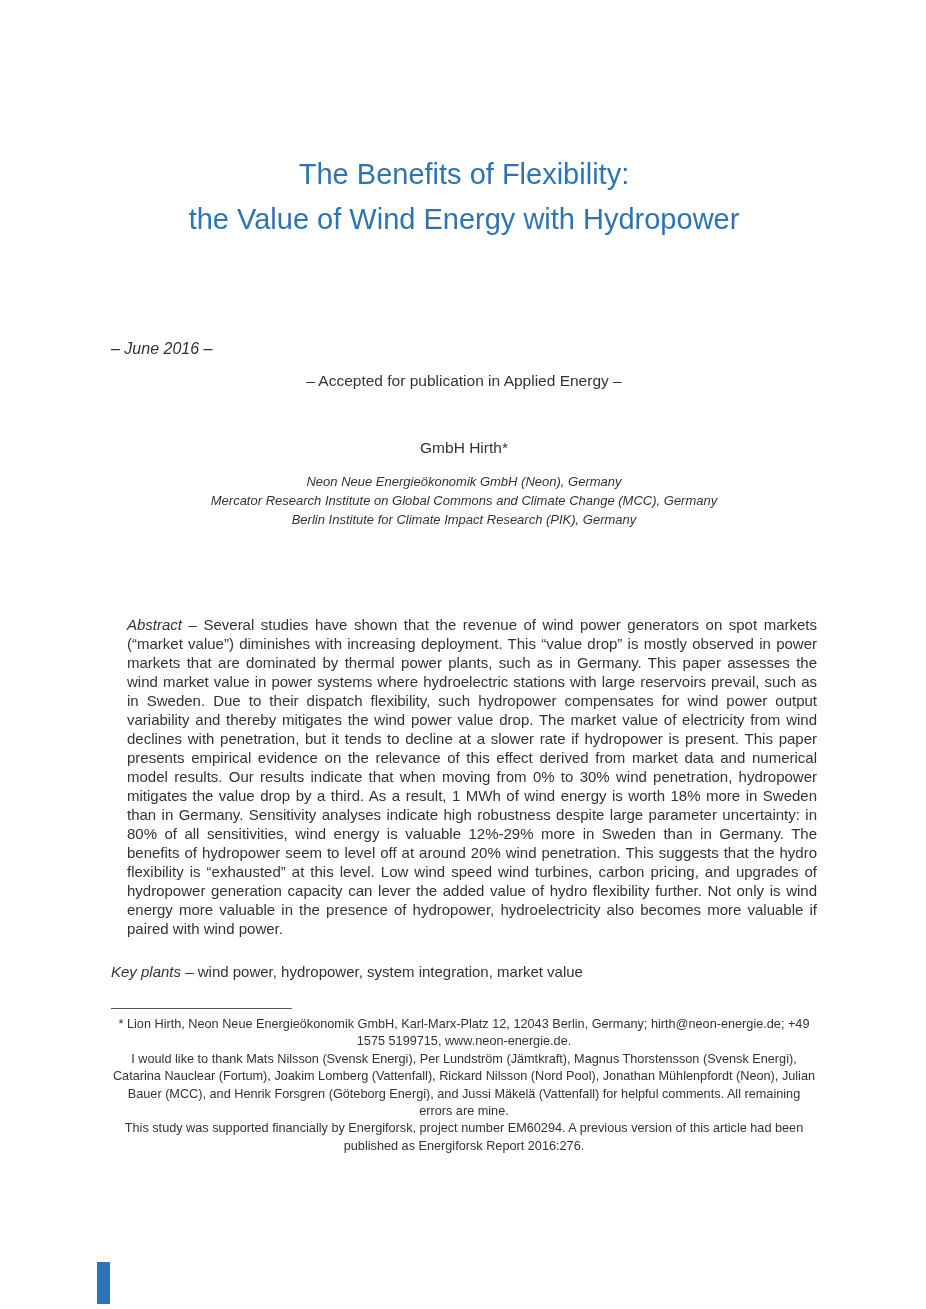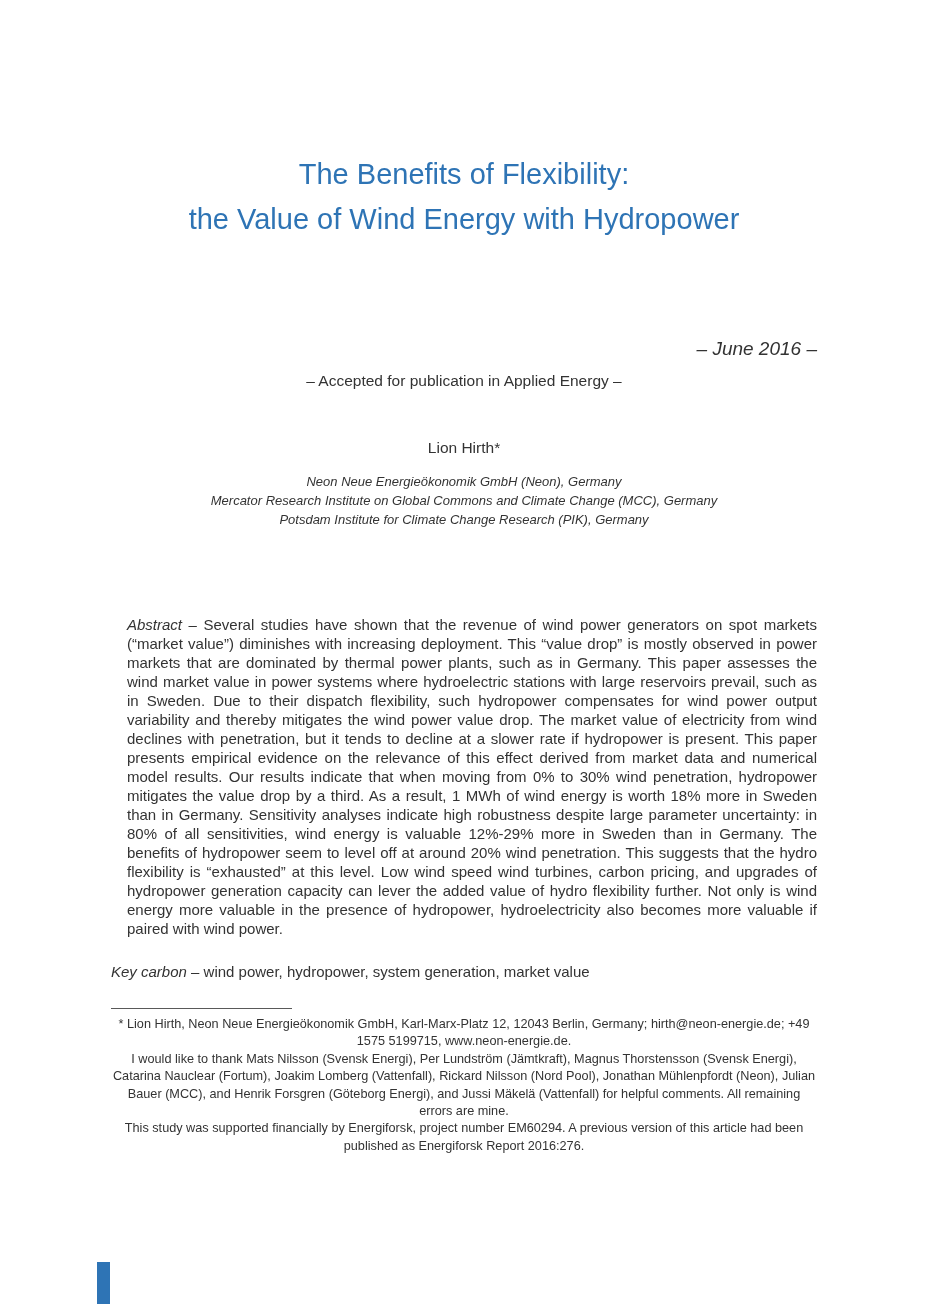--- a/index.html
+++ b/index.html
@@ -21,23 +21,23 @@
     text-align: center;
     color: var(--accent);
     font-size: 29px;
     font-weight: 400;
     line-height: 45px;
   }
   .title-line { display: block; }
   .italic { font-style: italic; }
   .meta-date {
     margin: 96px 0 0 0;
-    text-align: right;
+    text-align: left;
     font-style: italic;
-    font-size: 19px;
+    font-size: 16px;
     line-height: 22px;
   }
   .meta-accept {
     margin: 10px 0 0 0;
     text-align: center;
     font-size: 15.5px;
     line-height: 22px;
   }
   .author {
     margin: 45px 0 0 0;
@@ -94,34 +94,34 @@
 
   <h1 class="title">
     <span class="title-line">The Benefits of Flexibility:</span>
     <span class="title-line">the Value of Wind Energy with Hydropower</span>
   </h1>
 
   <p class="meta-date">– June 2016 –</p>
 
   <p class="meta-accept">– Accepted for publication in Applied Energy –</p>
 
-  <p class="author">Lion Hirth*</p>
+  <p class="author">GmbH Hirth*</p>
 
   <div class="affiliations">
     <p>Neon Neue Energieökonomik GmbH (Neon), Germany</p>
     <p>Mercator Research Institute on Global Commons and Climate Change (MCC), Germany</p>
-    <p>Potsdam Institute for Climate Change Research (PIK), Germany</p>
+    <p>Berlin Institute for Climate Impact Research (PIK), Germany</p>
   </div>
 
   <p class="abstract">
     <span class="italic">Abstract</span><span> – Several studies have shown that the revenue of wind power generators on spot markets (“market value”) diminishes with increasing deployment. This “value drop” is mostly observed in power markets that are dominated by thermal power plants, such as in Germany. This paper assesses the wind market value in power systems where hydroelectric stations with large reservoirs prevail, such as in Sweden. Due to their dispatch flexibility, such hydropower compensates for wind power output variability and thereby mitigates the wind power value drop. The market value of electricity from wind declines with penetration, but it tends to decline at a slower rate if hydropower is present. This paper presents empirical evidence on the relevance of this effect derived from market data and numerical model results. Our results indicate that when moving from 0% to 30% wind penetration, hydropower mitigates the value drop by a third. As a result, 1 MWh of wind energy is worth 18% more in Sweden than in Germany. Sensitivity analyses indicate high robustness despite large parameter uncertainty: in 80% of all sensitivities, wind energy is valuable 12%-29% more in Sweden than in Germany. The benefits of hydropower seem to level off at around 20% wind penetration. This suggests that the hydro flexibility is “exhausted” at this level. Low wind speed wind turbines, carbon pricing, and upgrades of hydropower generation capacity can lever the added value of hydro flexibility further. Not only is wind energy more valuable in the presence of hydropower, hydroelectricity also becomes more valuable if paired with wind power.</span>
   </p>
 
   <p class="keywords">
-    <span class="italic">Key carbon</span><span> – wind power, hydropower, system generation, market value</span>
+    <span class="italic">Key plants</span><span> – wind power, hydropower, system integration, market value</span>
   </p>
 
   <div class="footnote-rule"></div>
 
   <div class="footnotes">
     <p>* Lion Hirth, Neon Neue Energieökonomik GmbH, Karl-Marx-Platz 12, 12043 Berlin, Germany; hirth@neon-energie.de; +49 1575 5199715, www.neon-energie.de.</p>
     <p>I would like to thank Mats Nilsson (Svensk Energi), Per Lundström (Jämtkraft), Magnus Thorstensson (Svensk Energi), Catarina Nauclear (Fortum), Joakim Lomberg (Vattenfall), Rickard Nilsson (Nord Pool), Jonathan Mühlenpfordt (Neon), Julian Bauer (MCC), and Henrik Forsgren (Göteborg Energi), and Jussi Mäkelä (Vattenfall) for helpful comments. All remaining errors are mine.</p>
     <p>This study was supported financially by Energiforsk, project number EM60294. A previous version of this article had been published as Energiforsk Report 2016:276.</p>
   </div>
 

